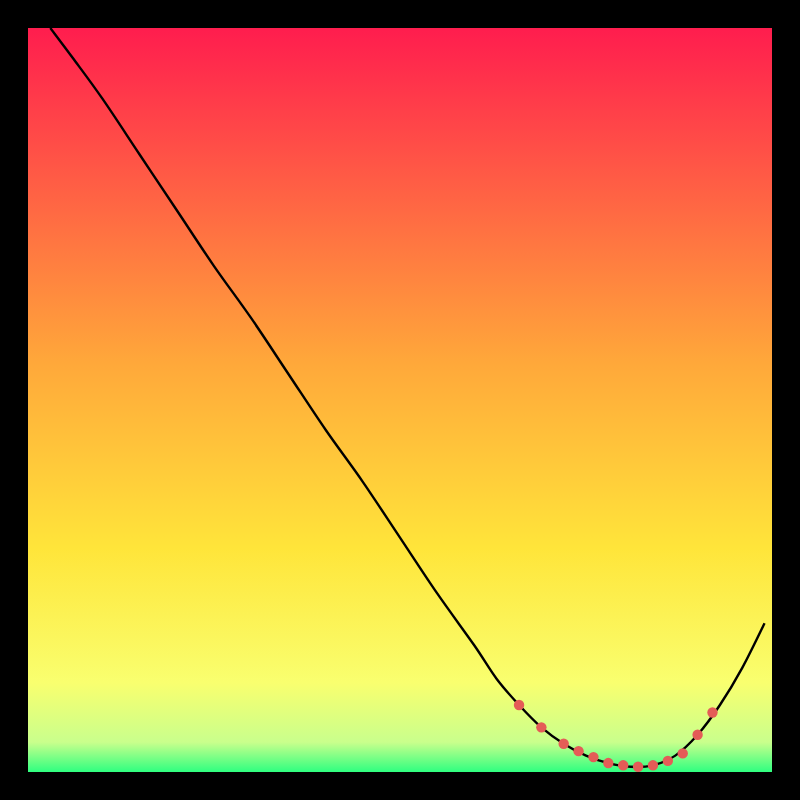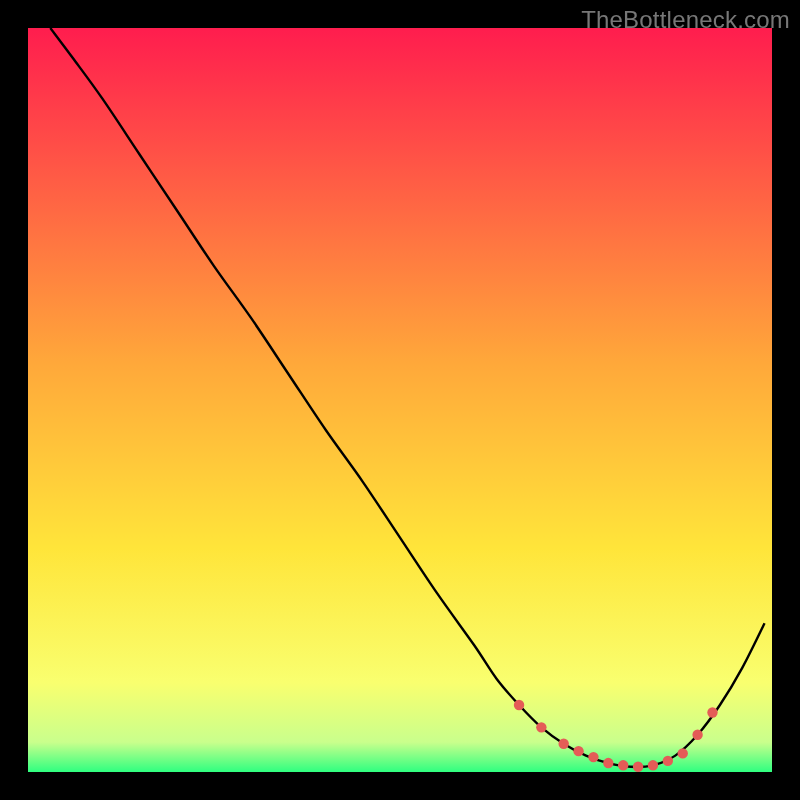--- a/index.html
+++ b/index.html
@@ -21,21 +21,20 @@
     top: 28px;
     width: 744px;
     height: 744px;
   }
   .plot svg { display: block; width: 100%; height: 100%; }
 </style>
 </head>
 <body>
 
 <div class="wrap">
-  <div class="watermark">TheBottleneck.com</div>
   <div class="plot">
     <svg viewBox="0 0 744 744" preserveAspectRatio="none">
       <defs>
         <linearGradient id="bg-grad" x1="0" y1="0" x2="0" y2="1">
             <stop offset="0%" stop-color="#ff1d4e"></stop>
             <stop offset="45%" stop-color="#ffa83a"></stop>
             <stop offset="70%" stop-color="#ffe53a"></stop>
             <stop offset="88%" stop-color="#f9ff6f"></stop>
             <stop offset="96%" stop-color="#c9ff8c"></stop>
             <stop offset="100%" stop-color="#2fff80"></stop>

